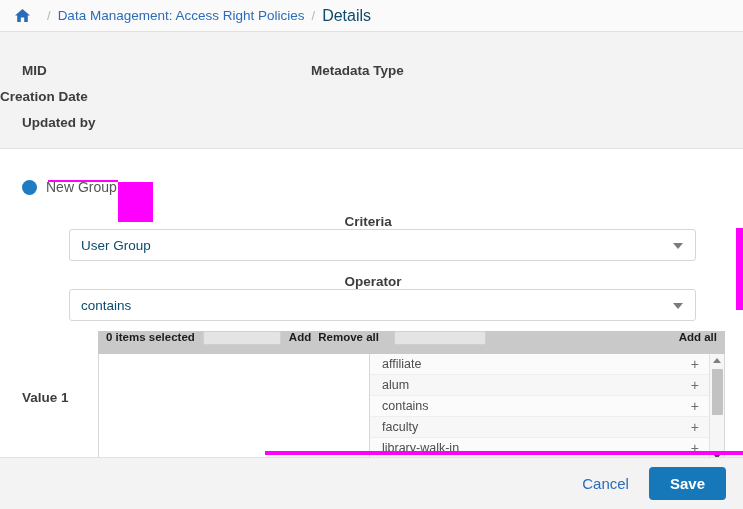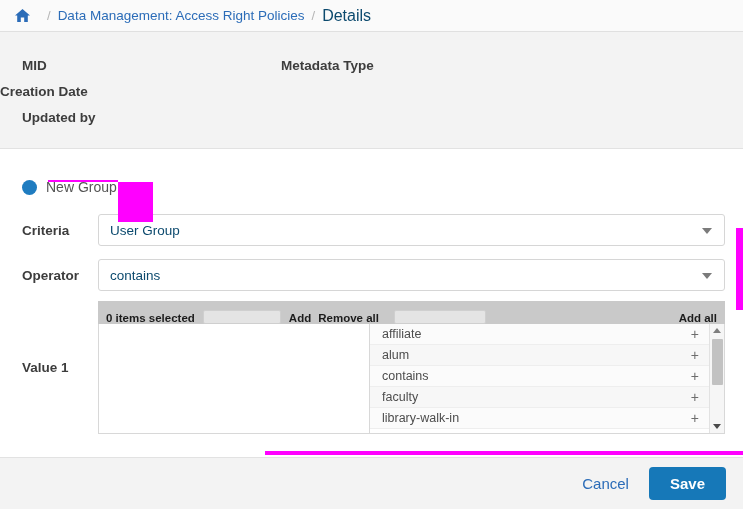--- a/index.html
+++ b/index.html
@@ -59,21 +59,22 @@
     background: #f3f3f3;
     border-bottom: 1px solid #e2e2e2;
     height: 117px;
     box-sizing: border-box;
     padding: 20px 0 0 0;
     position: relative;
   }
   .meta-row {
     display: flex;
     height: 26px;
-    align-items: center;
+    align-items: flex-end;
+    gap: 30px;
   }
   .meta-cell {
     font-size: 13.5px;
     font-weight: bold;
     color: #3d3d3d;
     box-sizing: border-box;
   }
   .meta-c1 { width: 281px; padding-left: 22px; }
   .meta-c2 { width: 223px; }
   .meta-c3 { width: 200px; }
@@ -104,20 +105,21 @@
     font-size: 14px;
     color: #555555;
   }
 
   
   .field-row {
     display: flex;
     align-items: center;
     margin-top: 13px;
     padding-left: 22px;
+    flex-direction: column;
   }
   .field-label {
     width: 76px;
     font-size: 13.5px;
     font-weight: bold;
     color: #3d3d3d;
     flex: none;
   }
   .select-box {
     position: relative;
@@ -160,21 +162,21 @@
     align-items: center;
   }
   .picker {
     width: 627px;
     box-sizing: border-box;
   }
   .picker-toolbar {
     background: #c9c9c9;
     height: 23px;
     display: flex;
-    align-items: flex-end;
+    align-items: flex-start;
     padding: 0 8px 0 8px;
     box-sizing: border-box;
     font-size: 11.5px;
     font-weight: bold;
     color: #1c1c1c;
   }
   .tool-text { white-space: nowrap; }
   .tool-input {
     width: 78px;
     height: 14px;

